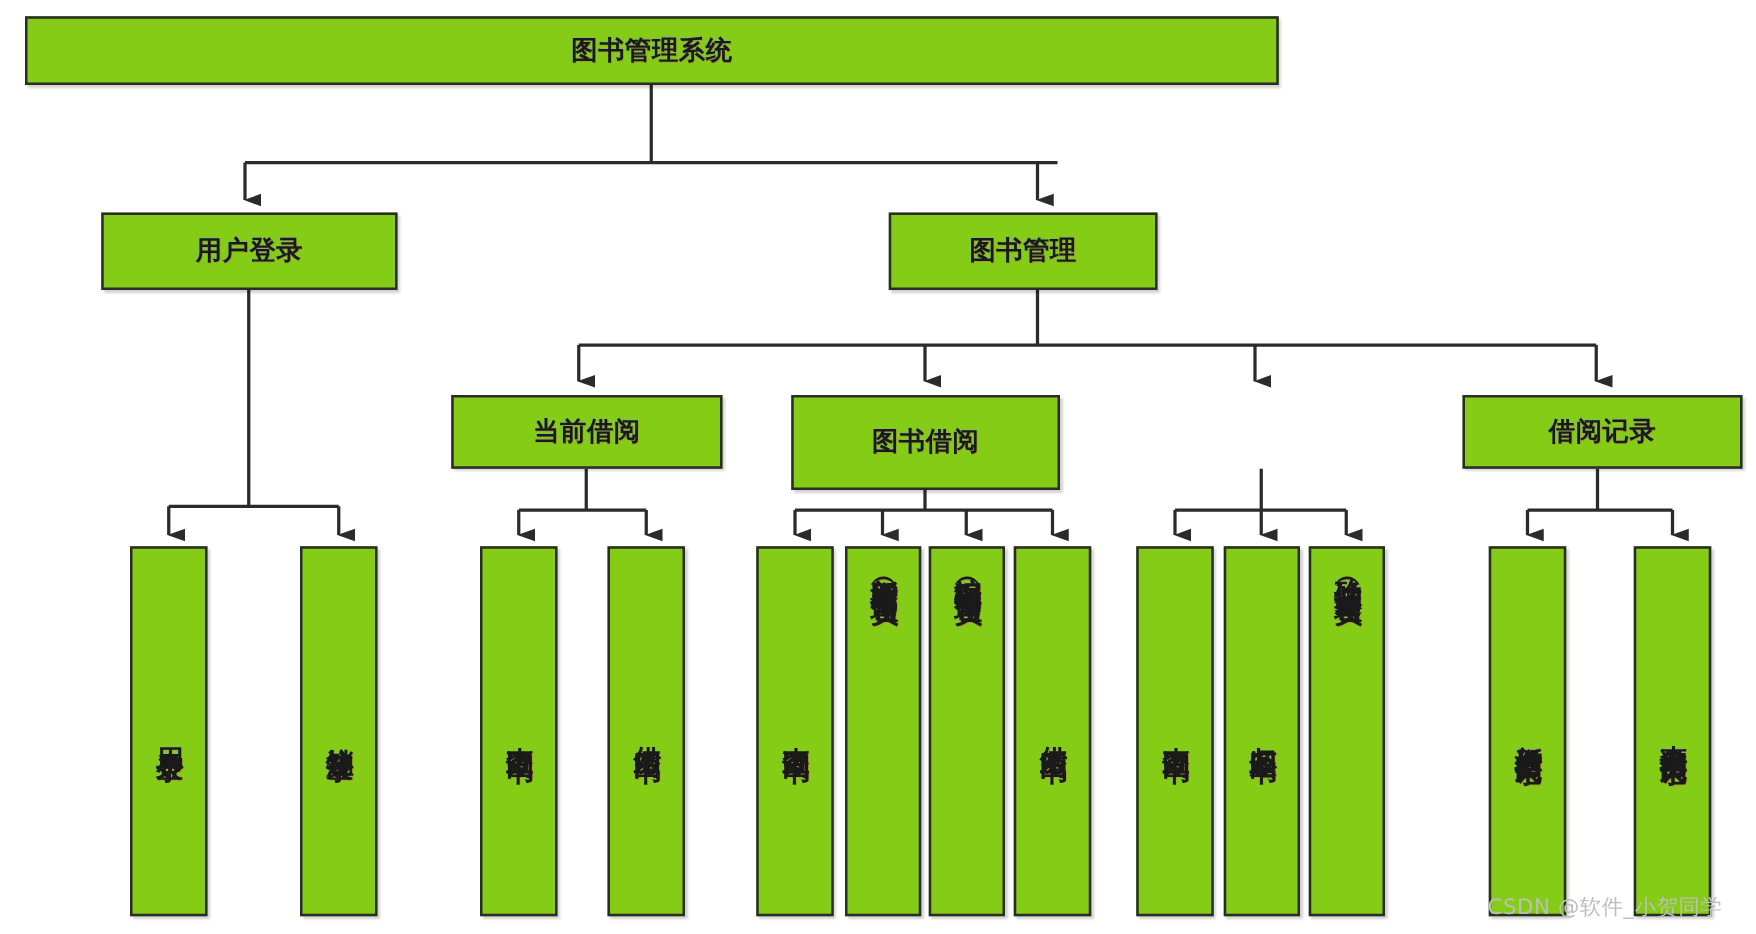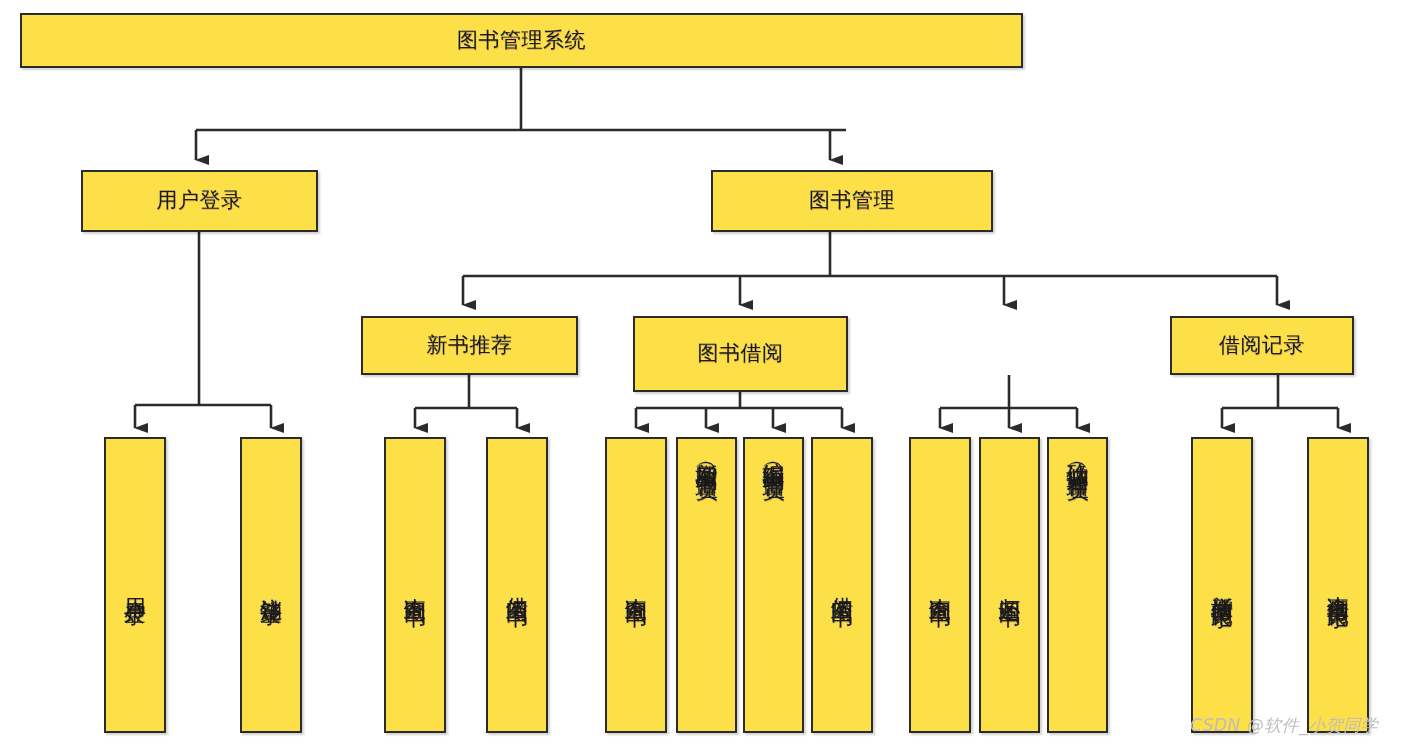--- a/index.html
+++ b/index.html
@@ -20,27 +20,28 @@
   svg.diagram-canvas {
     position: absolute;
     top: 0;
     left: 0;
     width: 1405px;
     height: 747px;
   }
   .node-box {
     position: absolute;
     box-sizing: border-box;
-    background: #fde047;
+    background: #84cc16;
     border: 2.5px solid #2b2b2b;
     box-shadow: 2px 2px 2px rgba(0,0,0,0.18);
     display: flex;
     align-items: center;
     justify-content: center;
     overflow: hidden;
+    font-weight: bold;
   }
   .node-label {
     color: #1a1a1a;
     font-size: 21px;
     line-height: 1.1;
     letter-spacing: 0.5px;
     white-space: nowrap;
     text-shadow: 0.6px 0.6px 0 rgba(190,120,60,0.45), -0.5px -0.5px 0 rgba(120,170,220,0.45);
   }
   
@@ -61,21 +62,20 @@
     line-height: 1;
     white-space: nowrap;
   }
   .watermark {
     position: absolute;
     color: #bdbdbd;
     font-size: 17px;
     letter-spacing: 0.5px;
     white-space: nowrap;
     pointer-events: none;
-    font-style: italic;
   }
 </style>
 </head>
 <body>
 
 <div id="diagram-root">
 
   <svg class="diagram-canvas" viewBox="0 0 1405 747">
     <defs>
       <marker id="arrow" viewBox="0 0 12 14" refX="6" refY="13" markerWidth="12" markerHeight="14" orient="auto-start-reverse" markerUnits="userSpaceOnUse">
@@ -126,31 +126,31 @@
     </g>
   </svg>
 
   <div class="node-box" style="left:20px; top:13px; width:1003px; height:55px;">
     <span class="node-label">图书管理系统</span>
   </div>
 
   <div class="node-box" style="left:81px; top:170px; width:237px; height:62px;">
     <span class="node-label">用户登录</span>
   </div>
-  <div class="node-box" style="left:711px; top:170px; width:282px; height:62px;">
+  <div class="node-box" style="left:711px; top:170px; width:215px; height:62px;">
     <span class="node-label">图书管理</span>
   </div>
 
   <div class="node-box" style="left:361px; top:316px; width:217px; height:59px;">
-    <span class="node-label">新书推荐</span>
+    <span class="node-label">当前借阅</span>
   </div>
   <div class="node-box" style="left:633px; top:316px; width:215px; height:76px;">
     <span class="node-label">图书借阅</span>
   </div>
-  <div class="node-box" style="left:1170px; top:316px; width:184px; height:59px;">
+  <div class="node-box" style="left:1170px; top:316px; width:224px; height:59px;">
     <span class="node-label">借阅记录</span>
   </div>
 
   <div class="node-box vertical centered" style="left:104px; top:437px; width:62px; height:296px;">
     <span class="node-label vertical">用户登录</span>
   </div>
   <div class="node-box vertical centered" style="left:240px; top:437px; width:62px; height:296px;">
     <span class="node-label vertical">注销登录</span>
   </div>
 

